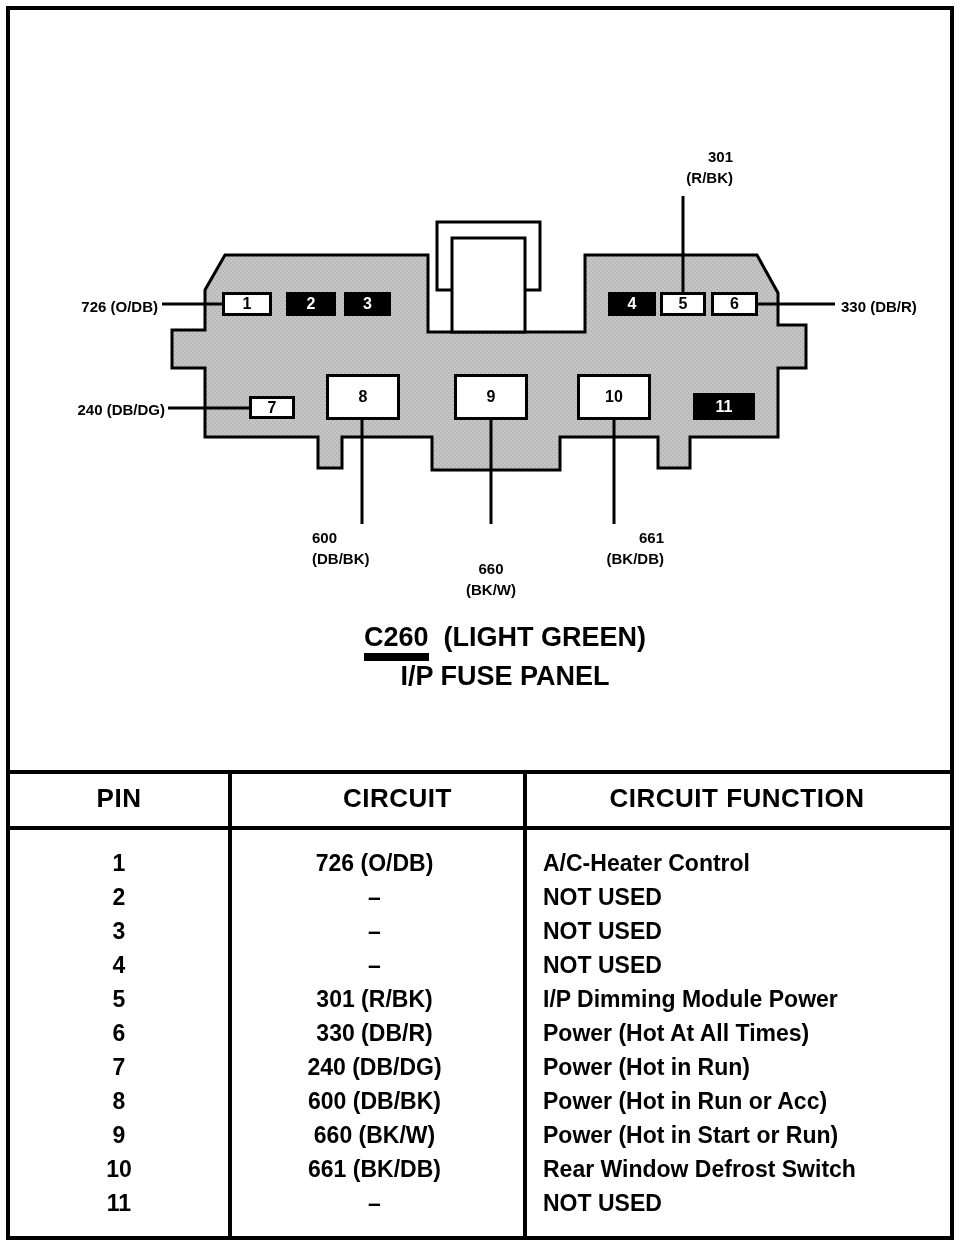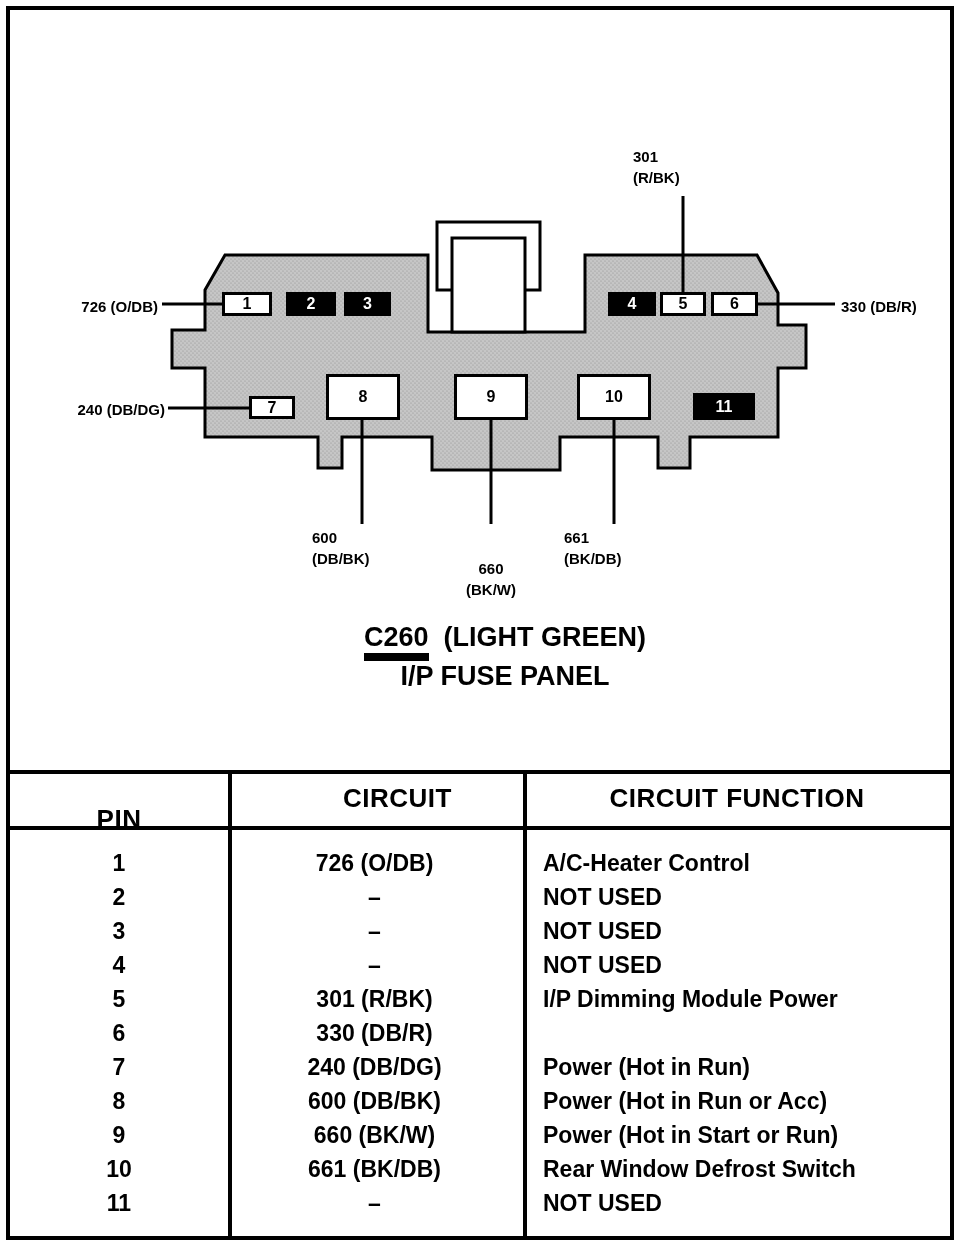--- a/index.html
+++ b/index.html
@@ -26,42 +26,42 @@
   .pin-7  { left:249px; top:396px; width:46px; height:23px; }
   .pin-8  { left:326px; top:374px; width:74px; height:46px; }
   .pin-9  { left:454px; top:374px; width:74px; height:46px; }
   .pin-10 { left:577px; top:374px; width:74px; height:46px; }
   .pin-11 { left:693px; top:393px; width:62px; height:27px; }
 
   .lbl { position:absolute; font-weight:bold; font-size:15px; color:#000;
     line-height:21px; white-space:nowrap; }
   .lbl-726 { left:40px;  top:296px; width:118px; text-align:right; }
   .lbl-240 { left:40px;  top:399px; width:125px; text-align:right; }
-  .lbl-301 { left:633px; top:146px; width:100px; text-align:left; }
+  .lbl-301 { left:633px; top:146px; width:100px; text-align:right; }
   .lbl-330 { left:841px; top:296px; }
   .lbl-600 { left:312px; top:527px; width:100px; text-align:left; }
   .lbl-660 { left:441px; top:558px; width:100px; text-align:center; }
-  .lbl-661 { left:564px; top:527px; width:100px; text-align:left; }
+  .lbl-661 { left:564px; top:527px; width:100px; text-align:right; }
 
   .diagram-title { position:absolute; left:30px; top:622px; width:950px;
     text-align:center; font-weight:bold; font-size:27px; color:#000; }
   .diagram-title .code { border-bottom:8px solid #000000; padding-bottom:1px; }
   .diagram-title .subtitle { margin-top:8px; font-size:27px; }
 
   
   .hline { position:absolute; left:6px; width:948px; height:4px; background:#000; }
   .hline-top { top:770px; }
   .hline-mid { top:826px; }
   .vline { position:absolute; top:770px; width:4px; height:466px; background:#000; }
   .vline-1 { left:228px; }
   .vline-2 { left:523px; }
 
   .thead-cell { position:absolute; top:783px; font-weight:bold; font-size:26px;
     text-align:center; color:#000; letter-spacing:0.5px; }
-  .thead-pin      { left:10px;  width:218px;margin-top:21px; }
+  .thead-pin      { left:10px;  width:218px; }
   .thead-circuit  { left:232px; width:331px; }
   .thead-function { left:527px; width:420px; }
 
   .tbody { position:absolute; left:10px; top:846px; width:938px; }
   .trow { display:grid; grid-template-columns:218px 293px 1fr; height:34px;
     align-items:center; font-weight:bold; font-size:23px; color:#000; }
   .td-pin { text-align:center; }
   .td-circuit { text-align:center; }
   .td-function { text-align:left; padding-left:22px; }
 </style>
@@ -173,20 +173,21 @@
 
   <div class="trow">
     <div class="td-pin">5</div>
     <div class="td-circuit">301 (R/BK)</div>
     <div class="td-function">I/P Dimming Module Power</div>
   </div>
 
   <div class="trow">
     <div class="td-pin">6</div>
     <div class="td-circuit">330 (DB/R)</div>
+    <div class="td-function">Power (Hot At All Times)</div>
   </div>
 
   <div class="trow">
     <div class="td-pin">7</div>
     <div class="td-circuit">240 (DB/DG)</div>
     <div class="td-function">Power (Hot in Run)</div>
   </div>
 
   <div class="trow">
     <div class="td-pin">8</div>

